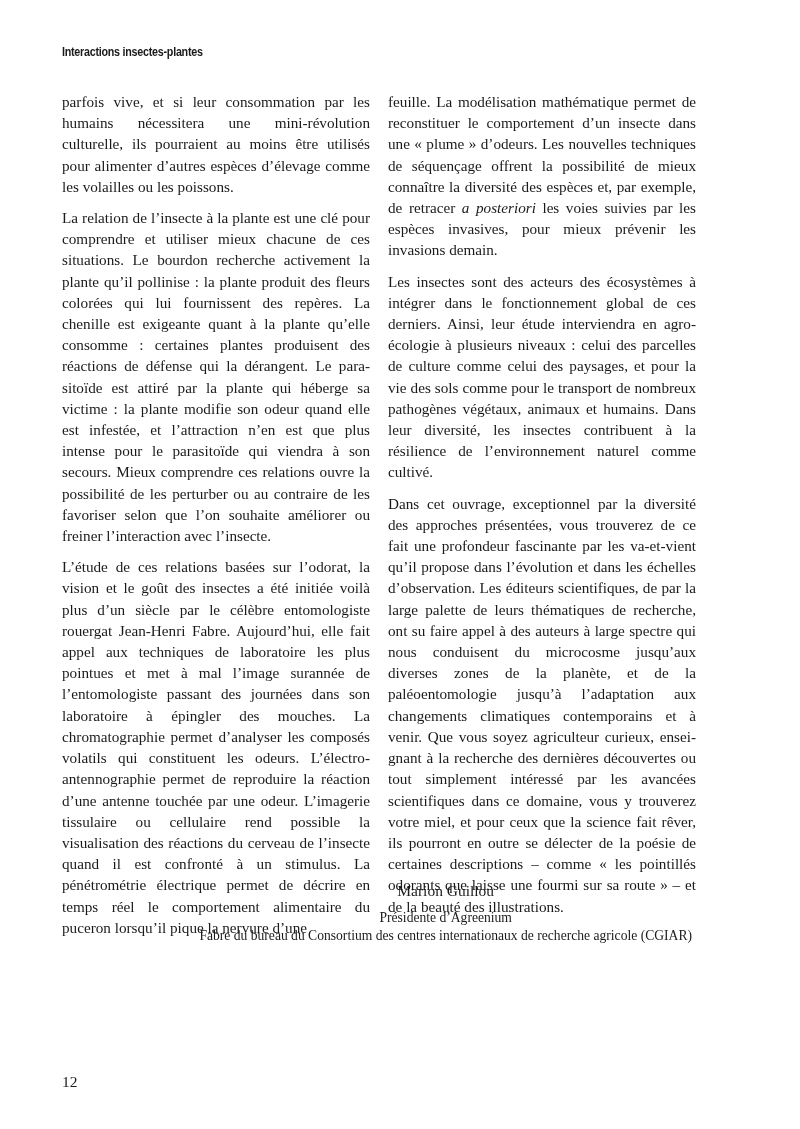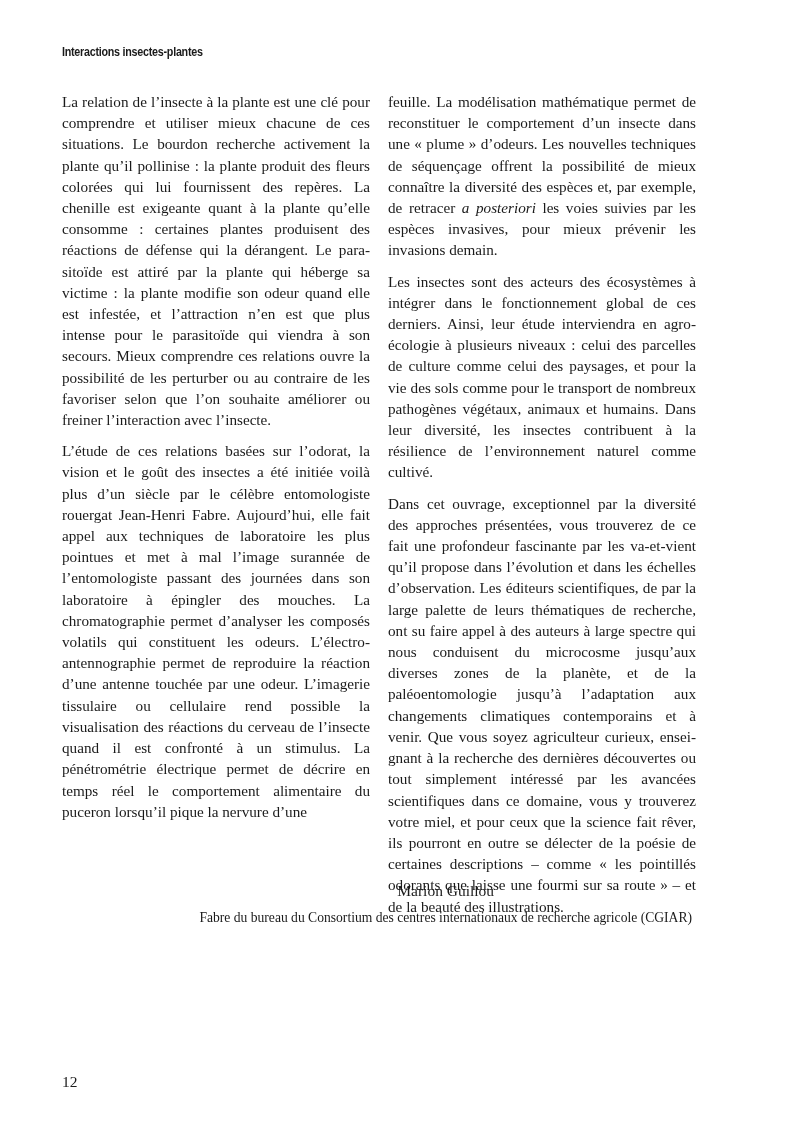--- a/index.html
+++ b/index.html
@@ -30,28 +30,30 @@
       font-family: "Liberation Serif", serif; font-size: 15.5px; color: #1a1a1a;
     }
     em { font-style: italic; }
   </style>
 </head>
 <body>
 
 <div class="running-head">Interactions insectes-plantes</div>
 
 <div class="col col-left">
+  <p>parfois vive, et si leur consommation par les humains nécessitera une mini-révolution culturelle, ils pourraient au moins être utilisés pour alimenter d’autres espèces d’élevage comme les volailles ou les poissons.</p>
   <p>La relation de l’insecte à la plante est une clé pour comprendre et utiliser mieux chacune de ces situations. Le bourdon recherche activement la plante qu’il pollinise : la plante produit des fleurs colorées qui lui fournissent des repères. La chenille est exigeante quant à la plante qu’elle consomme : certaines plantes produisent des réactions de défense qui la dérangent. Le para­sitoïde est attiré par la plante qui héberge sa victime : la plante modifie son odeur quand elle est infestée, et l’attraction n’en est que plus intense pour le parasitoïde qui viendra à son secours. Mieux comprendre ces relations ouvre la possi­bilité de les perturber ou au contraire de les favo­riser selon que l’on souhaite améliorer ou freiner l’interaction avec l’insecte.</p>
   <p>L’étude de ces relations basées sur l’odorat, la vision et le goût des insectes a été initiée voilà plus d’un siècle par le célèbre entomologiste rouergat Jean-Henri Fabre. Aujourd’hui, elle fait appel aux techniques de laboratoire les plus pointues et met à mal l’image surannée de l’entomologiste passant des journées dans son laboratoire à épin­gler des mouches. La chromatographie permet d’analyser les composés volatils qui constituent les odeurs. L’électro-antennographie permet de reproduire la réaction d’une antenne touchée par une odeur. L’imagerie tissulaire ou cellulaire rend possible la visualisation des réactions du cerveau de l’insecte quand il est confronté à un stimulus. La pénétrométrie électrique permet de décrire en temps réel le comportement alimen­taire du puceron lorsqu’il pique la nervure d’une</p>
 </div>
 
 <div class="col col-right">
   <p class="first-right"><span>feuille. La modélisation mathématique permet de reconstituer le comportement d’un insecte dans une « plume » d’odeurs. Les nouvelles tech­niques de séquençage offrent la possibilité de mieux connaître la diversité des espèces et, par exemple, de retracer </span><em>a posteriori</em><span> les voies suivies par les espèces invasives, pour mieux prévenir les invasions demain.</span></p>
   <p>Les insectes sont des acteurs des écosystèmes à intégrer dans le fonctionnement global de ces derniers. Ainsi, leur étude interviendra en agro-écologie à plusieurs niveaux : celui des parcelles de culture comme celui des paysages, et pour la vie des sols comme pour le transport de nombreux pathogènes végétaux, animaux et humains. Dans leur diversité, les insectes contri­buent à la résilience de l’environnement naturel comme cultivé.</p>
   <p>Dans cet ouvrage, exceptionnel par la diversité des approches présentées, vous trouverez de ce fait une profondeur fascinante par les va-et-vient qu’il propose dans l’évolution et dans les échelles d’observation. Les éditeurs scientifiques, de par la large palette de leurs thématiques de recherche, ont su faire appel à des auteurs à large spectre qui nous conduisent du micro­cosme jusqu’aux diverses zones de la planète, et de la paléoentomologie jusqu’à l’adaptation aux changements climatiques contemporains et à venir. Que vous soyez agriculteur curieux, ensei­gnant à la recherche des dernières découvertes ou tout simplement intéressé par les avancées scientifiques dans ce domaine, vous y trouverez votre miel, et pour ceux que la science fait rêver, ils pourront en outre se délecter de la poésie de certaines descriptions – comme « les pointillés odorants que laisse une fourmi sur sa route » – et de la beauté des illustrations.</p>
 </div>
 
 <div class="signature">
   <div class="sig-name">Marion Guillou</div>
+  <div class="sig-role">Présidente d’Agreenium</div>
   <div class="sig-role">Fabre du bureau du Consortium des centres internationaux de recherche agricole (CGIAR)</div>
 </div>
 
 <div class="page-number">12</div>
 
 </body></html>

